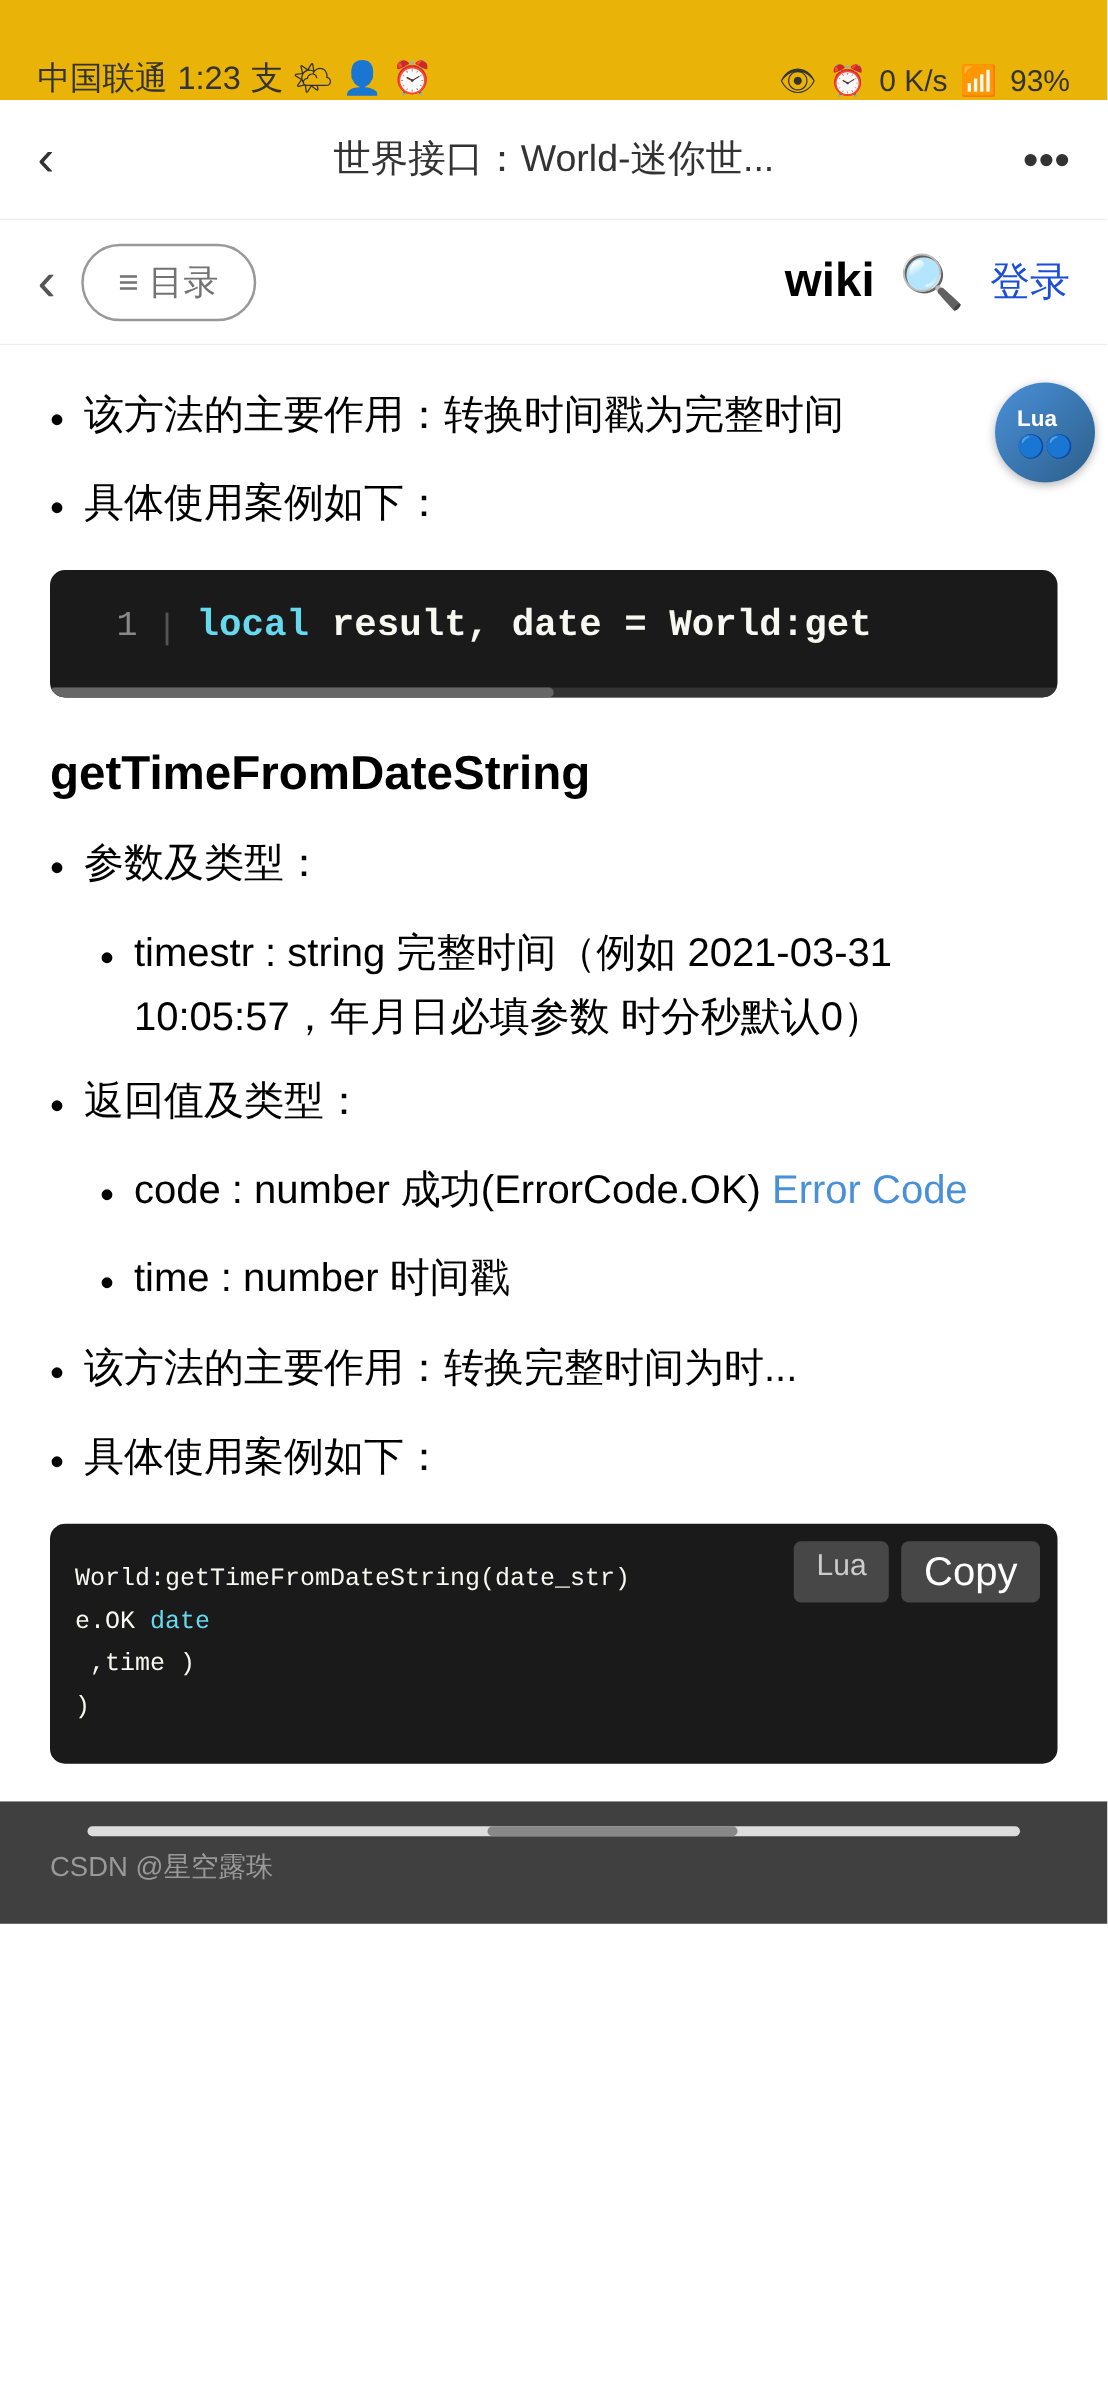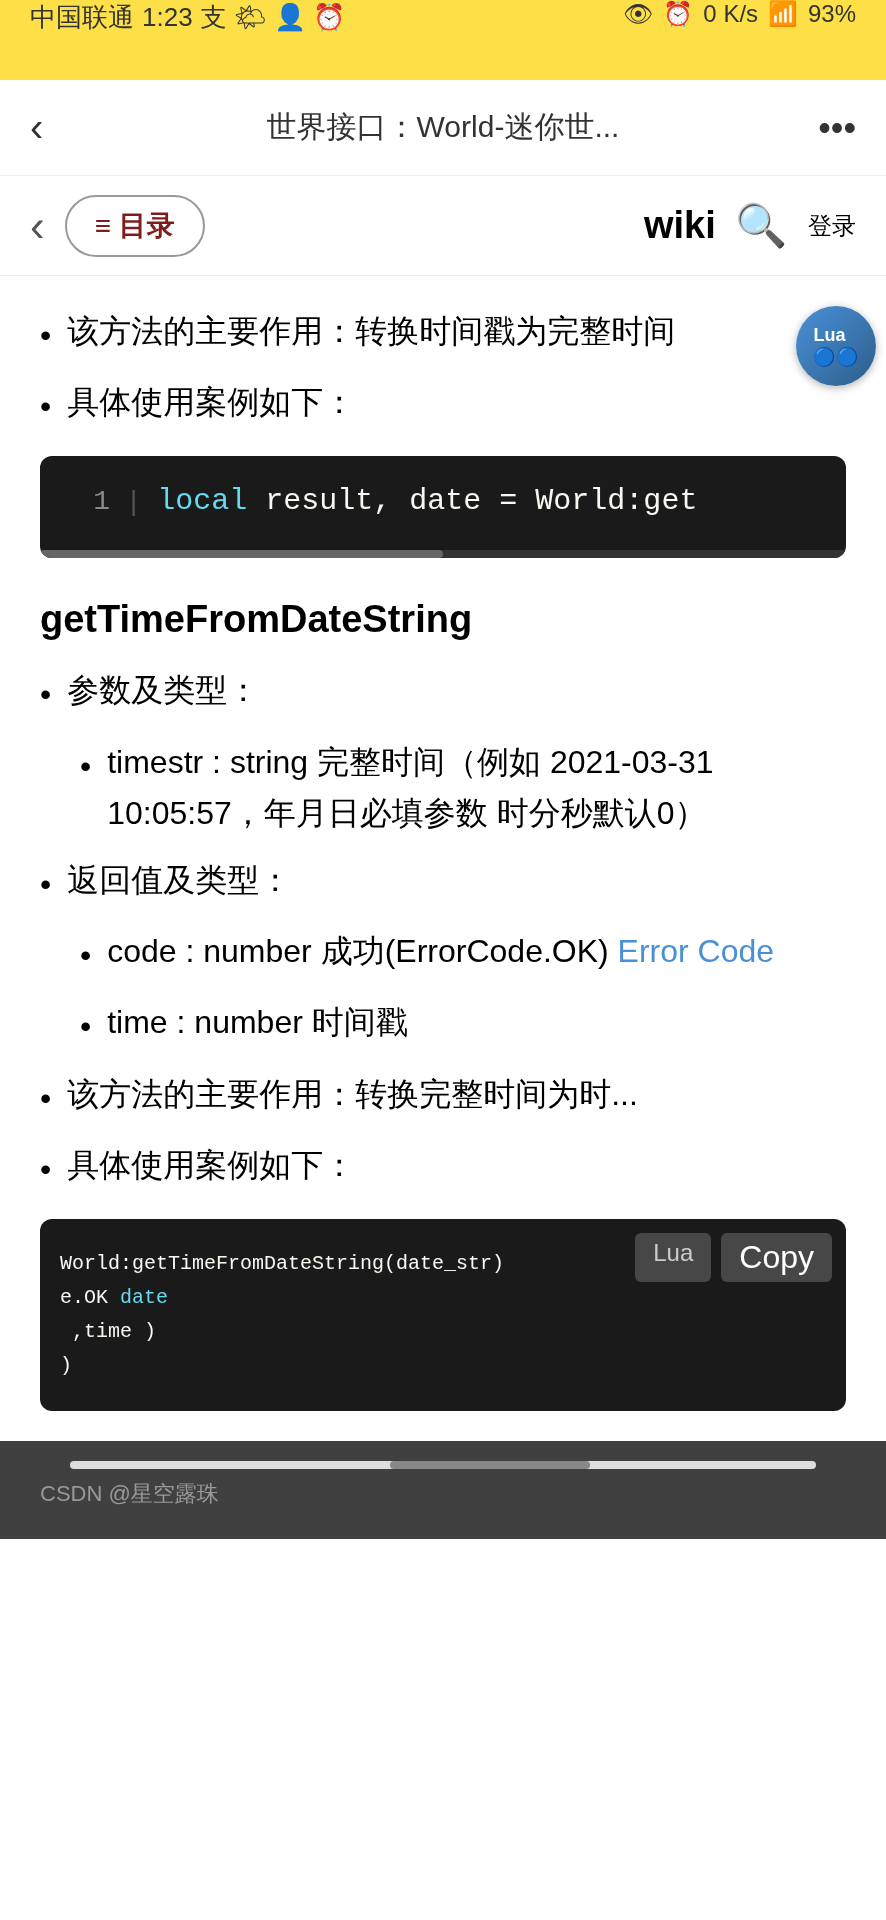--- a/index.html
+++ b/index.html
@@ -11,23 +11,23 @@
       background: #ffffff;
       font-family: -apple-system, BlinkMacSystemFont, 'PingFang SC', 'Hiragino Sans GB', 'Microsoft YaHei', sans-serif;
       font-size: 32px;
       color: #000;
       overflow-x: hidden;
     }
 
     
     .status-bar {
       height: 80px;
-      background: #fde047;
-      display: flex;
-      align-items: flex-start;
+      background: #eab308;
+      display: flex;
+      align-items: flex-end;
       justify-content: space-between;
       padding: 0 30px;
       font-size: 26px;
       color: #333;
     }
     .status-left {
       display: flex;
       align-items: center;
       gap: 8px;
     }
@@ -81,42 +81,41 @@
     .wiki-nav-back {
       font-size: 44px;
       color: #555;
       cursor: pointer;
     }
     .wiki-nav-menu-btn {
       border: 2px solid #999;
       border-radius: 40px;
       padding: 10px 28px;
       font-size: 28px;
-      color: #7f1d1d;
+      color: #737373;
       display: flex;
       align-items: center;
       gap: 8px;
       cursor: pointer;
-      font-weight: bold;
     }
     .wiki-nav-title {
       font-size: 38px;
       font-weight: bold;
       color: #000;
       flex: 1;
       text-align: right;
     }
     .wiki-nav-search {
       font-size: 42px;
       color: #555;
       cursor: pointer;
     }
     .wiki-nav-login {
-      font-size: 24px;
-      color: #000000;
+      font-size: 32px;
+      color: #1d4ed8;
       cursor: pointer;
     }
 
     
     .content {
       padding: 30px 40px;
       background: #fff;
       position: relative;
     }
 
@@ -184,20 +183,21 @@
     }
     .line-sep {
       color: #555;
       margin-right: 20px;
       font-size: 28px;
     }
     .code-text {
       font-family: 'Courier New', monospace;
       font-size: 30px;
       color: #f8f8f2;
+      font-weight: bold;
     }
     .code-keyword {
       color: #66d9ef;
     }
     .code-var {
       color: #f8f8f2;
     }
     .code-scrollbar {
       height: 8px;
       background: #333;

